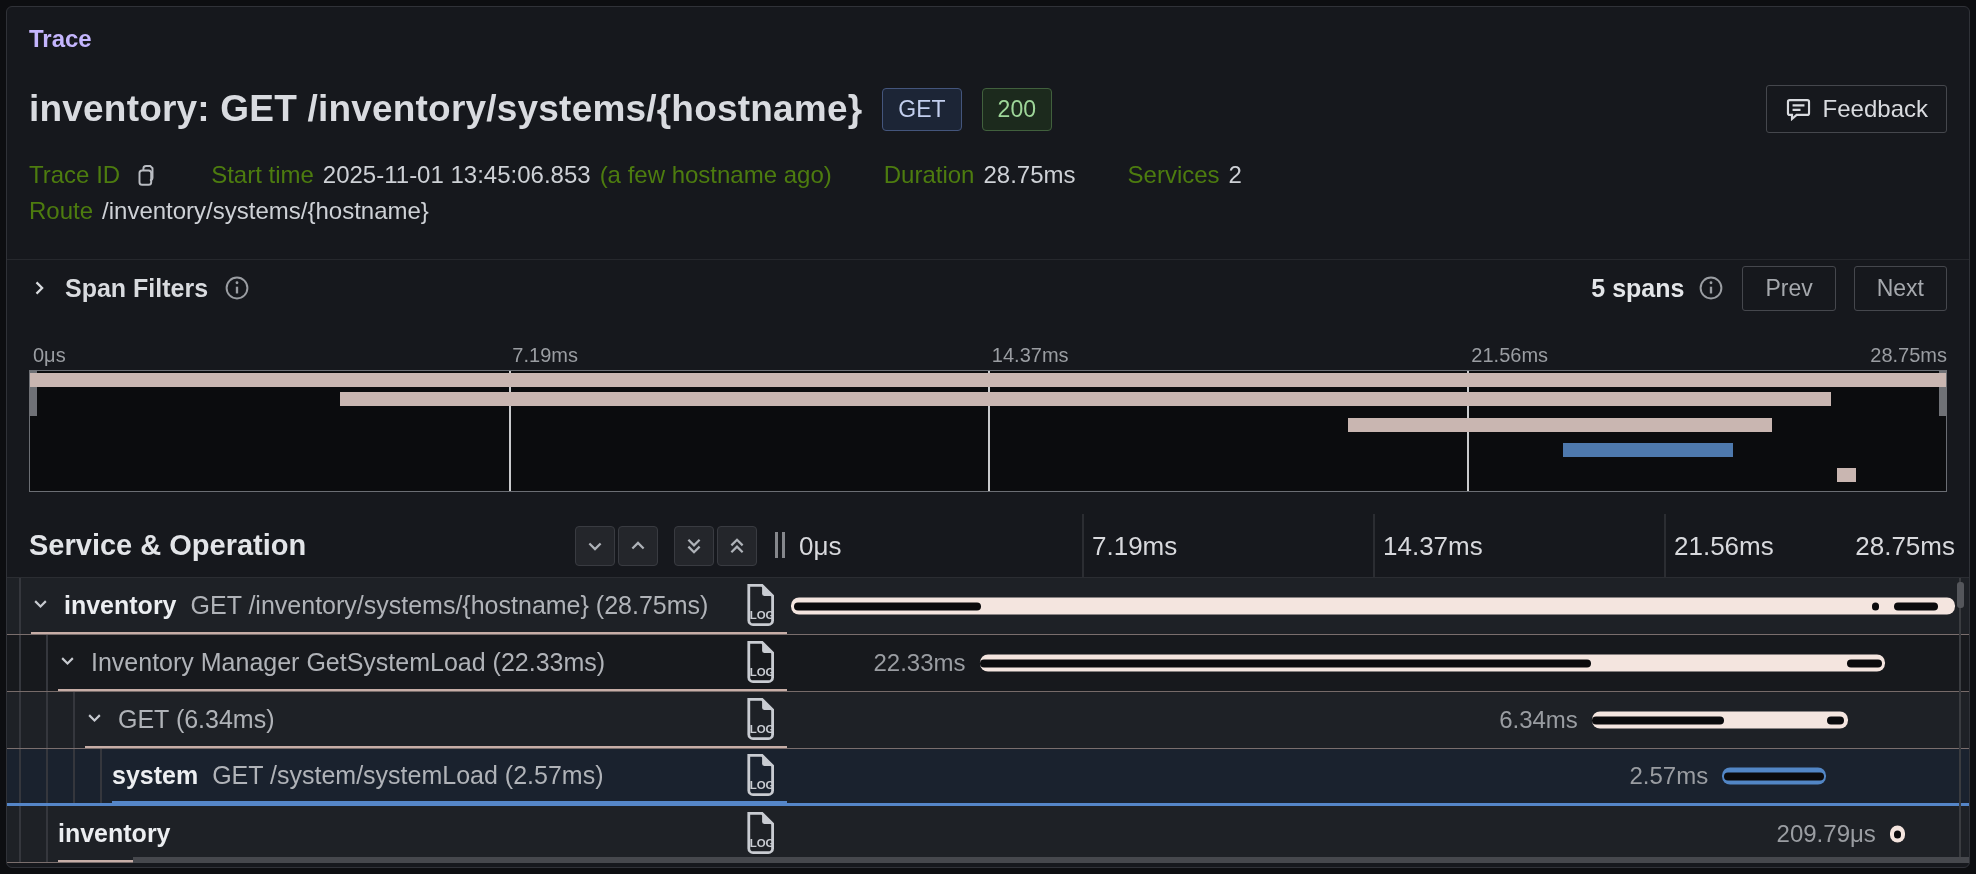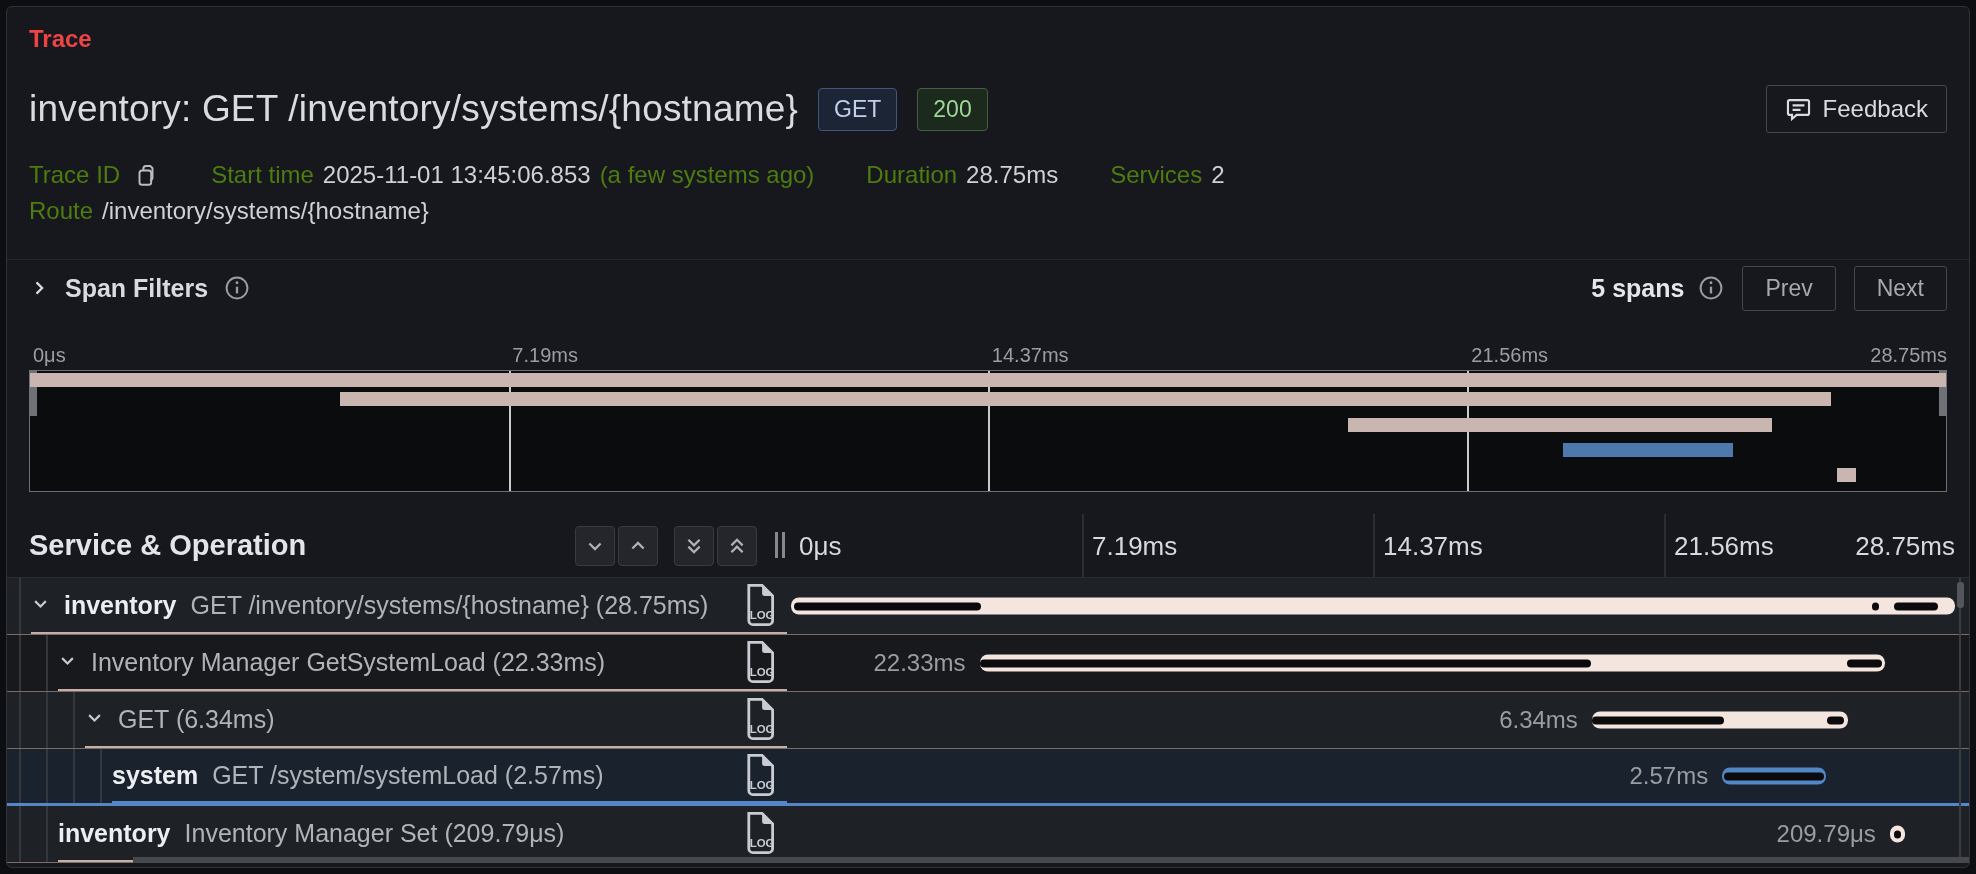--- a/index.html
+++ b/index.html
@@ -1,23 +1,23 @@
 <!DOCTYPE html>
 <html><head>
 <meta charset="utf-8">
 <style>
   * { margin:0; padding:0; box-sizing:border-box; }
   html,body { width:1976px; height:874px; background:#0d0e11; font-family:"Liberation Sans", sans-serif; overflow:hidden; }
   .panel { position:absolute; inset:6px; background:#16181d; border:1px solid #303238; border-radius:6px; overflow:hidden; }
 
   
   .hdr { padding:18px 22px 0 22px; }
-  .trace-label { font-size:24px; font-weight:700; color:#ef4444; height:30px; }
+  .trace-label { font-size:24px; font-weight:700; color:#c4b5fd; height:30px; }
   .title-row { margin-top:22px; display:flex; align-items:center; height:64px; }
-  .page-title { font-size:37px; font-weight:400; color:#d9dbe0; letter-spacing:.2px; white-space:nowrap; }
+  .page-title { font-size:37px; font-weight:700; color:#d9dbe0; letter-spacing:.2px; white-space:nowrap; }
   .badge { font-size:23px; font-weight:500; padding:7px 15px; border-radius:4px; margin-left:20px; }
   .badge.method { background:#1c2536; border:1px solid #44557c; color:#c3cfee; }
   .badge.status { background:#1c2a1d; border:1px solid #41603d; color:#9ed699; }
   .hdr-btns { margin-left:auto; display:flex; align-items:stretch; }
   .btn { display:flex; align-items:center; gap:11px; border:1px solid #45474d; border-radius:3px; background:transparent; color:#d9dbdf; font-size:24px; padding:9px 18px; cursor:pointer; font-family:inherit; }
   .share-group { display:flex; margin-left:16px; border:1px solid #45474d; border-radius:3px; }
   .share-group .btn { border:none; }
   .share-caret { display:flex; align-items:center; padding:0 12px; border-left:1px solid #45474d; cursor:pointer; }
   .meta-row { margin-top:18px; display:flex; align-items:center; height:32px; font-size:24px; column-gap:52px; white-space:nowrap; }
   .meta-group { display:flex; align-items:center; gap:9px; }
@@ -108,21 +108,21 @@
         <span class="icon" style="margin-left:4px;">
           <svg width="26" height="26" viewBox="0 0 20 20" fill="none" stroke="#b9bcc2" stroke-width="1.5">
               <rect x="5" y="6.5" width="9" height="11" rx="2"></rect>
               <path d="M8 6.5V5a2 2 0 0 1 2-2h3.2L15 4.8V12a2 2 0 0 1-2 2"></path>
             </svg>
         </span>
       </span>
       <span class="meta-group">
         <span class="mlabel">Start time</span>
         <span class="mvalue">2025-11-01 13:45:06.853</span>
-        <span class="mlabel">(a few systems ago)</span>
+        <span class="mlabel">(a few hostname ago)</span>
       </span>
       <span class="meta-group">
         <span class="mlabel">Duration</span>
         <span class="mvalue">28.75ms</span>
       </span>
       <span class="meta-group">
         <span class="mlabel">Services</span>
         <span class="mvalue">2</span>
       </span>
     </div>
@@ -354,21 +354,20 @@
       </div>
     </div>
   </div>
         <div class="row" style="background: rgb(30, 33, 38); border-bottom: 1px solid rgba(199, 174, 167, 0.55);">
     <div class="row-left">
             <div class="guide" style="left: 39px;"></div>
             <div class="guide" style="left: 12px;"></div>
       <div class="row-content" style="left: 51px; border-bottom: 2px solid rgb(199, 174, 167);">
 
         <span class="svc">inventory</span>
-        <span class="op">Inventory Manager Set (209.79μs)</span>
         <span class="log-btn">
           <svg width="34" height="42" viewBox="0 0 24 30">
                   <path d="M4 1h9.5L21 8.5V26a3 3 0 0 1-3 3H7a3 3 0 0 1-3-3z" fill="none" stroke="#c9ccd2" stroke-width="2"></path>
                   <path d="M13.5 1L21 8.5h-6a1.5 1.5 0 0 1-1.5-1.5z" fill="#c9ccd2"></path>
                   <text x="4.6" y="25" font-size="8.2" font-weight="bold" fill="#c9ccd2" font-family="Liberation Sans, sans-serif">LOG</text>
                 </svg>
         </span>
       </div>
     </div>
     <div class="row-right">

